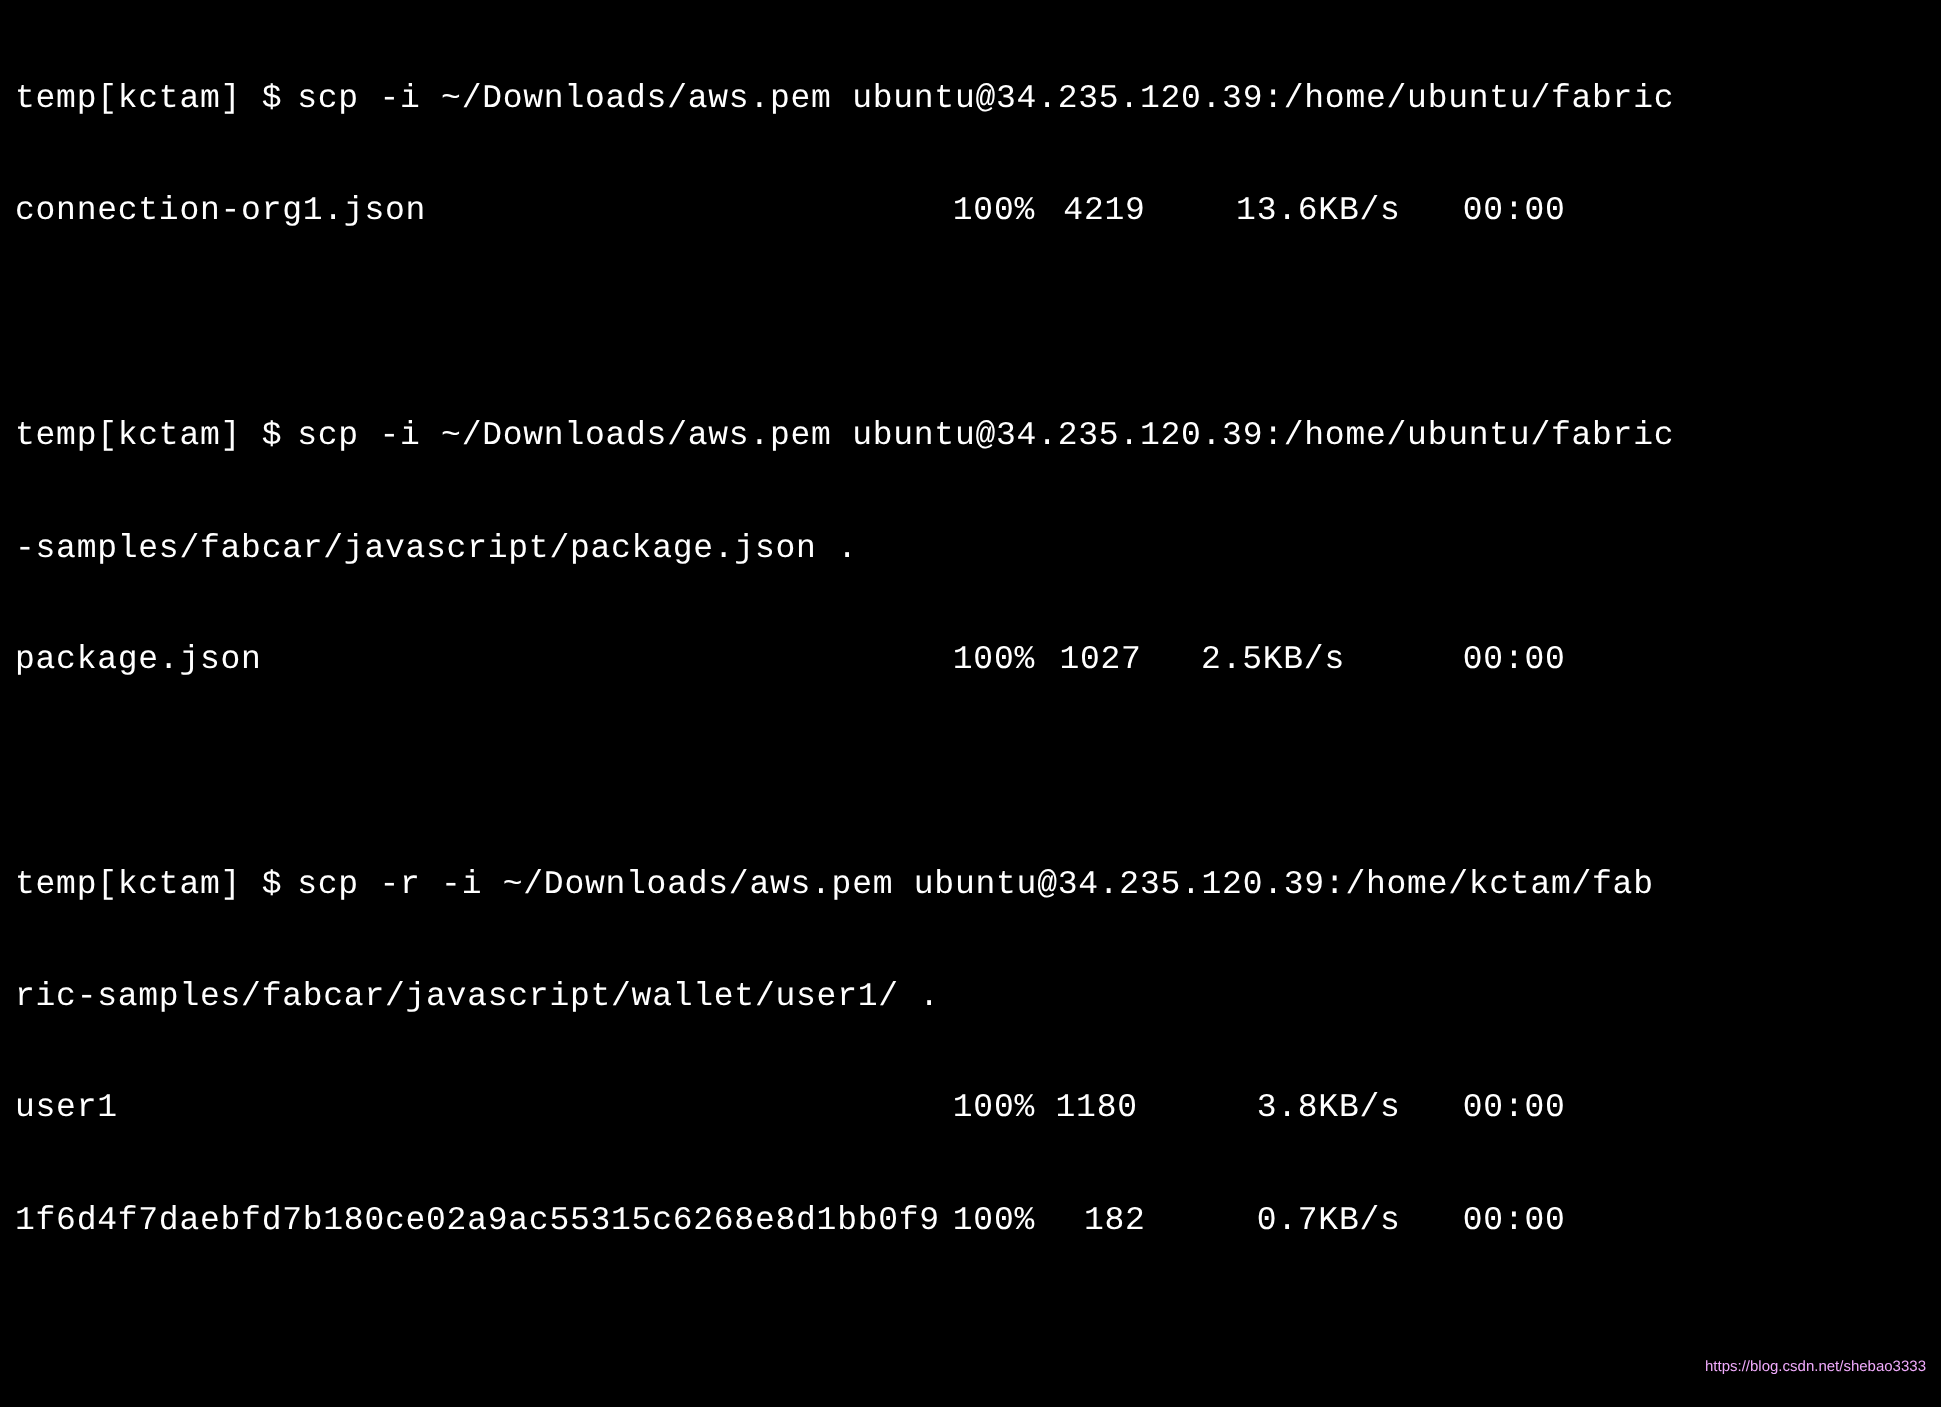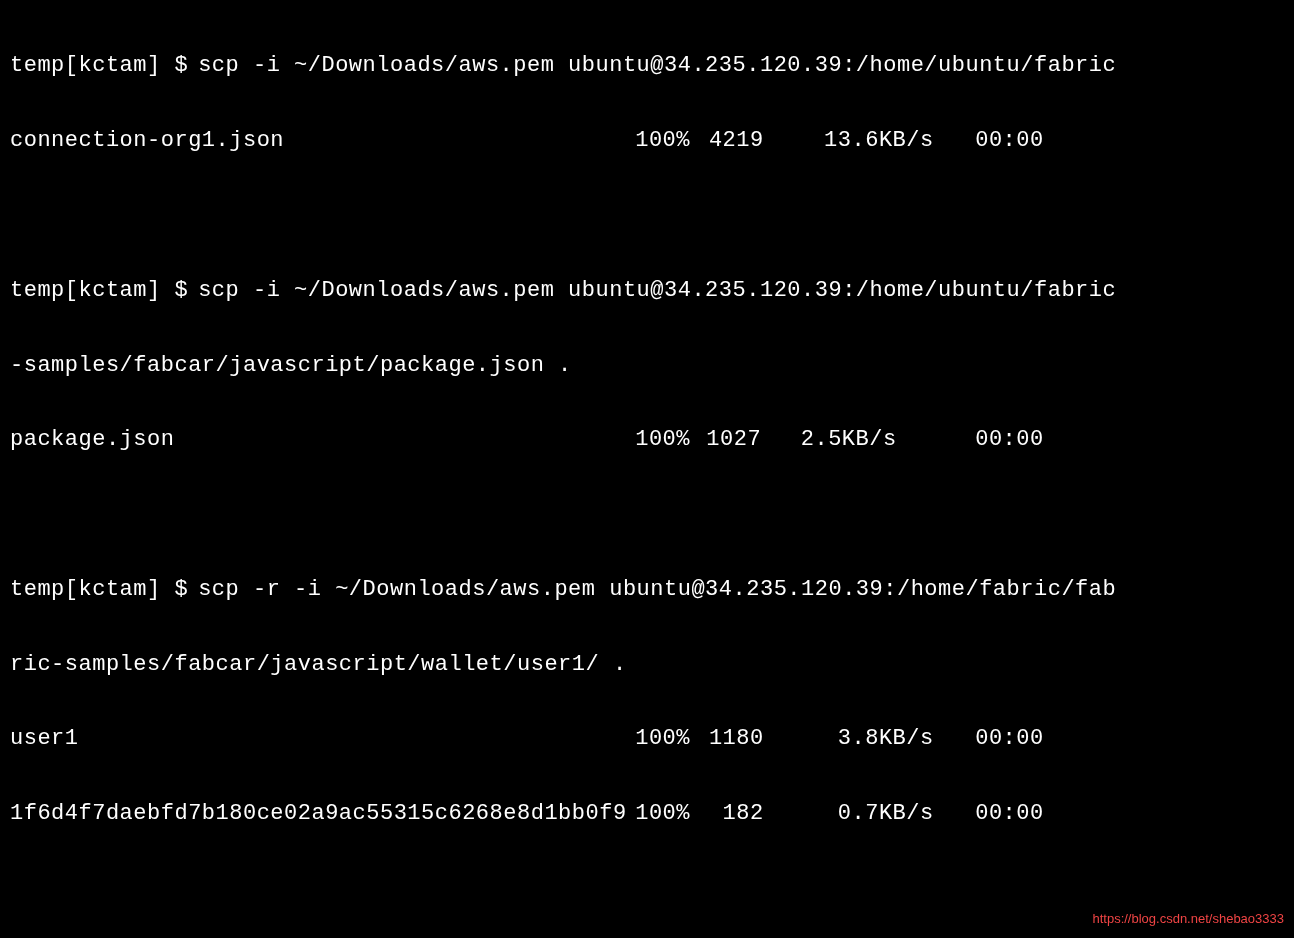--- a/index.html
+++ b/index.html
@@ -29,42 +29,42 @@
     }
     .command {
       display: inline;
       margin-left: 10px;
     }
     .line {
       display: block;
     }
     .watermark {
       position: absolute;
-      bottom: 8px;
+      bottom: 18px;
       right: 10px;
-      font-size: 13px;
-      color: #ef4444;
+      font-size: 10px;
+      color: #f0abfc;
       font-family: Arial, sans-serif;
       letter-spacing: 0;
     }
   </style>
 </head>
 <body>
 
 <div class="terminal">
 <span class="line"><span class="prompt">temp[kctam] $</span><span class="command">scp -i ~/Downloads/aws.pem ubuntu@34.235.120.39:/home/ubuntu/fabric</span></span>
 <span class="line"><span style="display:inline-block;width:620px;">connection-org1.json</span><span style="display:inline-block;width:60px;text-align:right;">100%</span> <span style="display:inline-block;width:60px;text-align:right;">4219</span><span style="display:inline-block;width:170px;text-align:right;">13.6KB/s</span><span style="display:inline-block;width:110px;text-align:right;">00:00</span></span>
 <span class="line"> </span>
 <span class="line"><span class="prompt">temp[kctam] $</span><span class="command">scp -i ~/Downloads/aws.pem ubuntu@34.235.120.39:/home/ubuntu/fabric</span></span>
 <span class="line">-samples/fabcar/javascript/package.json .</span>
 <span class="line"><span style="display:inline-block;width:620px;">package.json</span><span style="display:inline-block;width:60px;text-align:right;">100%</span> <span style="display:inline-block;width:60px;text-align:center;">1027</span><span style="display:inline-block;width:170px;text-align:center;">2.5KB/s</span><span style="display:inline-block;width:110px;text-align:right;">00:00</span></span>
 <span class="line"> </span>
-<span class="line"><span class="prompt">temp[kctam] $</span><span class="command">scp -r -i ~/Downloads/aws.pem ubuntu@34.235.120.39:/home/fabric/fab</span></span>
+<span class="line"><span class="prompt">temp[kctam] $</span><span class="command">scp -r -i ~/Downloads/aws.pem ubuntu@34.235.120.39:/home/kctam/fab</span></span>
 <span class="line">ric-samples/fabcar/javascript/wallet/user1/ .</span>
-<span class="line"><span style="display:inline-block;width:620px;">user1</span><span style="display:inline-block;width:60px;text-align:right;">100%</span> <span style="display:inline-block;width:60px;text-align:right;">1180</span><span style="display:inline-block;width:170px;text-align:right;">3.8KB/s</span><span style="display:inline-block;width:110px;text-align:right;">00:00</span></span>
+<span class="line"><span style="display:inline-block;width:620px;">user1</span><span style="display:inline-block;width:60px;text-align:right;">100%</span> <span style="display:inline-block;width:60px;text-align:left;">1180</span><span style="display:inline-block;width:170px;text-align:right;">3.8KB/s</span><span style="display:inline-block;width:110px;text-align:right;">00:00</span></span>
 <span class="line"><span style="display:inline-block;width:620px;">1f6d4f7daebfd7b180ce02a9ac55315c6268e8d1bb0f9</span><span style="display:inline-block;width:60px;text-align:right;">100%</span> <span style="display:inline-block;width:60px;text-align:right;">182</span><span style="display:inline-block;width:170px;text-align:right;">0.7KB/s</span><span style="display:inline-block;width:110px;text-align:right;">00:00</span></span>
 
 
 
 
 
 
 
 
 

